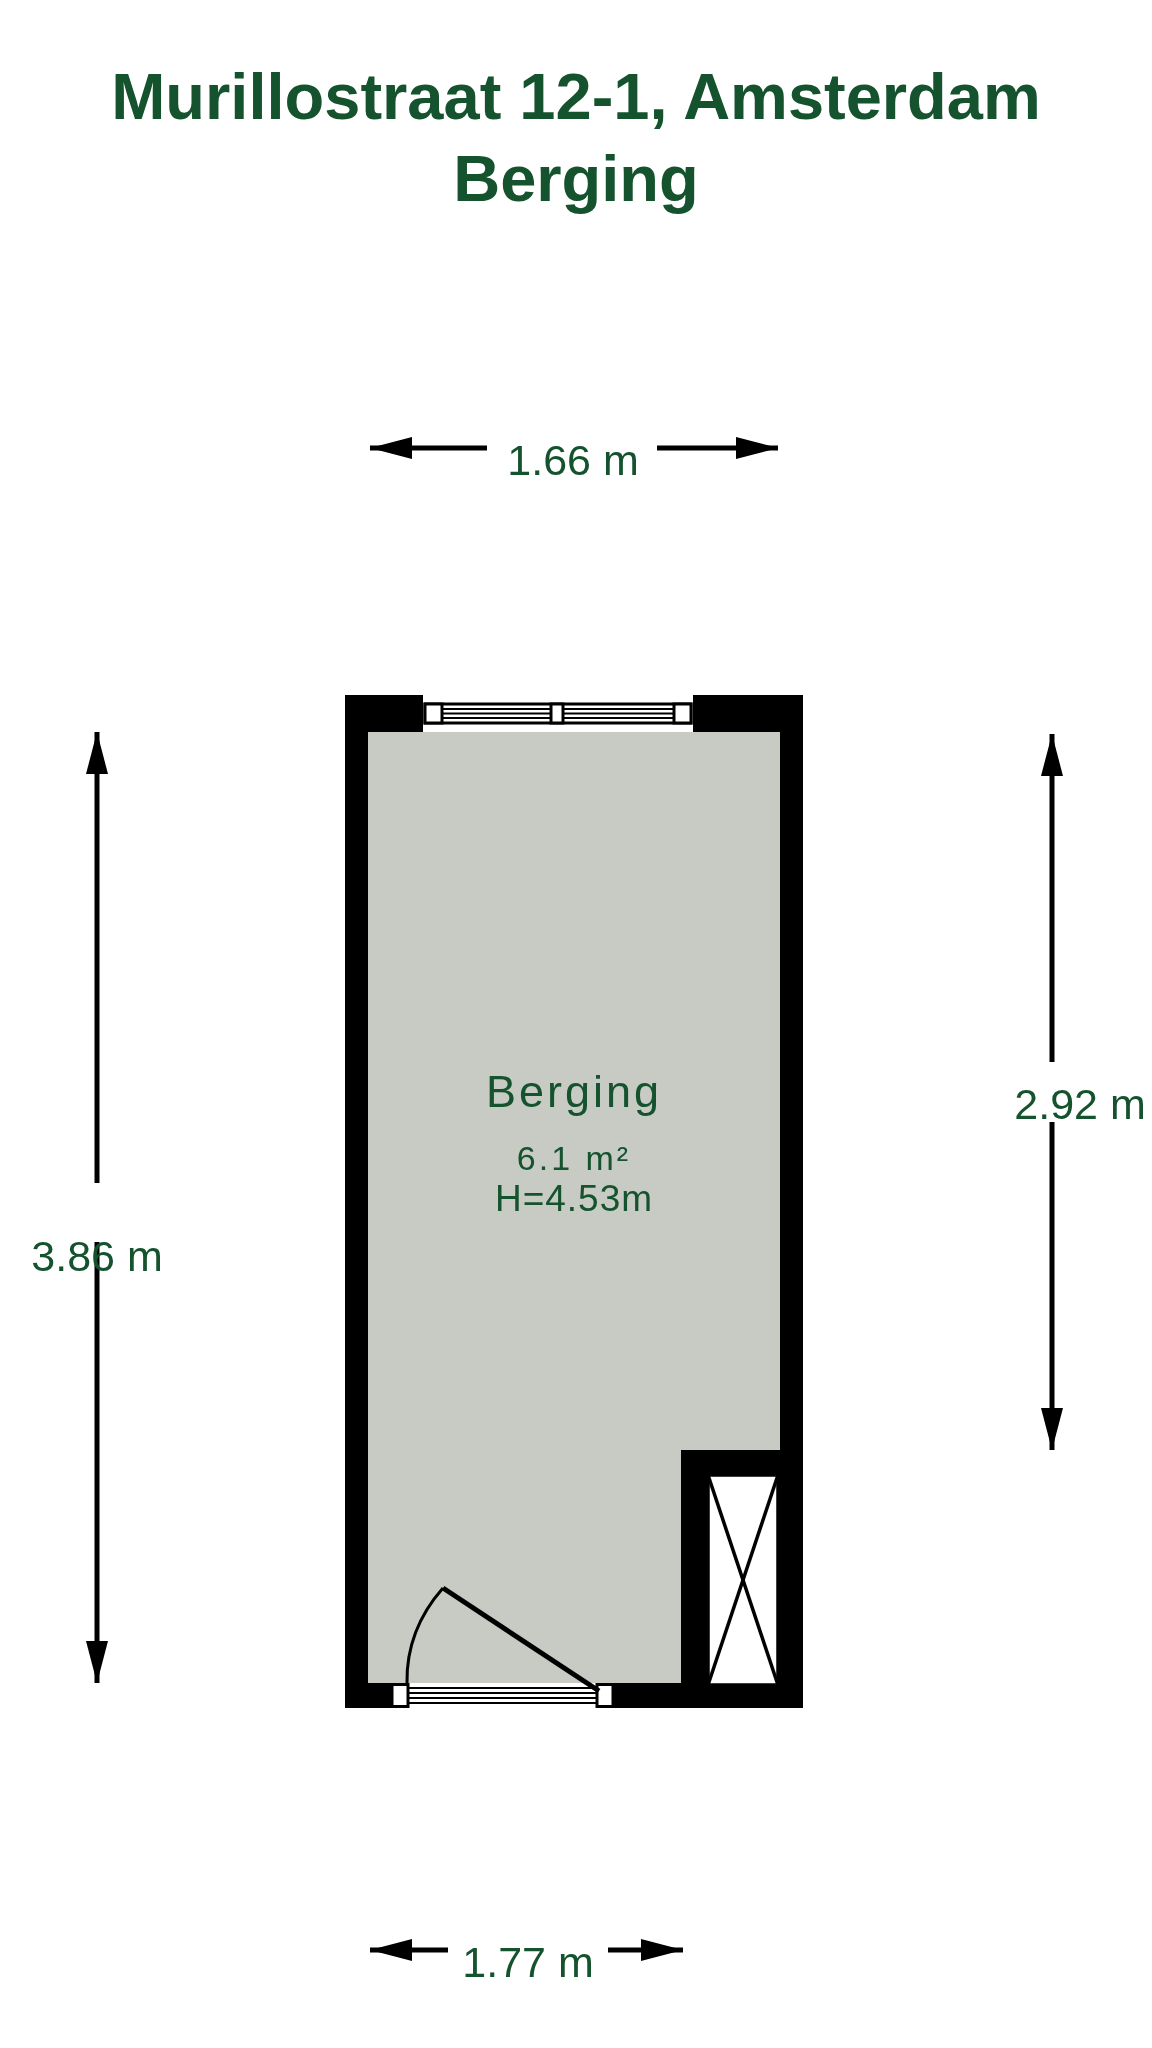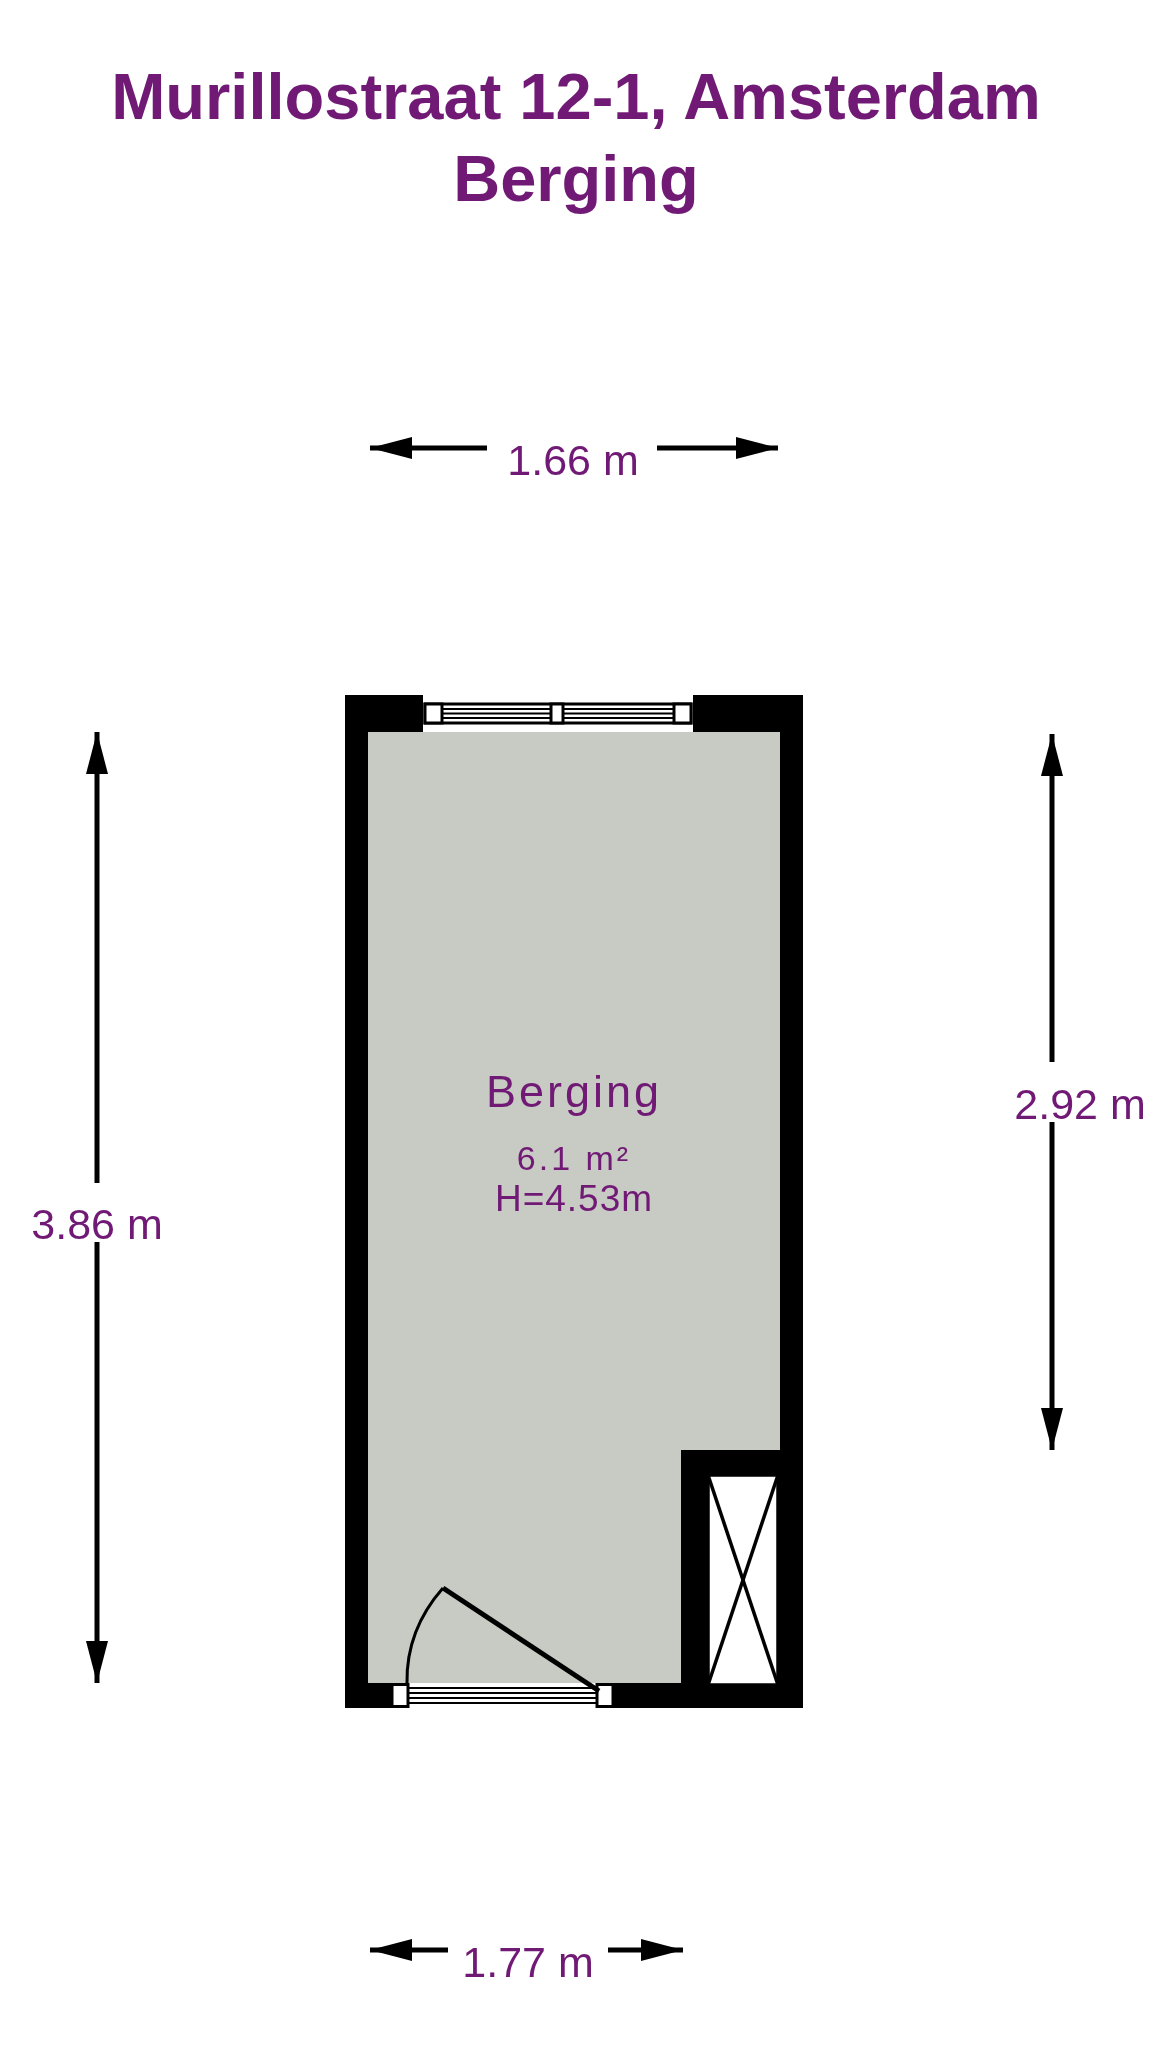--- a/index.html
+++ b/index.html
@@ -1,21 +1,21 @@
 <!DOCTYPE html>
 <html><head>
 <meta charset="utf-8">
 <style>
   html,body{margin:0;padding:0;background:#ffffff;}
   .page{
     position:relative;
     width:1152px;height:2048px;
     background:#ffffff;
     font-family:"Liberation Sans", sans-serif;
-    color:#701a75;
+    color:#14532d;
     overflow:hidden;
   }
   .title{
     position:absolute;top:56px;left:0;right:0;
     text-align:center;
     font-weight:bold;
     font-size:65px;
     line-height:82px;
     letter-spacing:0px;
   }
@@ -23,21 +23,21 @@
   .lbl{
     position:absolute;
     transform:translate(-50%,-50%);
     white-space:nowrap;
     font-size:43px;
     line-height:1;
     margin-top:12px;
   }
   .dim-top   {left:573px; top:448px;}
   .dim-bottom{left:528px; top:1950px;}
-  .dim-left  {left:97px;  top:1212px;}
+  .dim-left  {left:97px;  top:1244px;}
   .dim-right {left:1080px;top:1092px;}
   .room-name {left:574px; top:1079px; font-size:45px; letter-spacing:3px;}
   .room-area {left:574px; top:1146px; font-size:34px; letter-spacing:3px;}
   .room-height{left:574px;top:1186px; font-size:37px; letter-spacing:1px;}
 </style>
 </head>
 <body>
 
 <div class="page">
 

